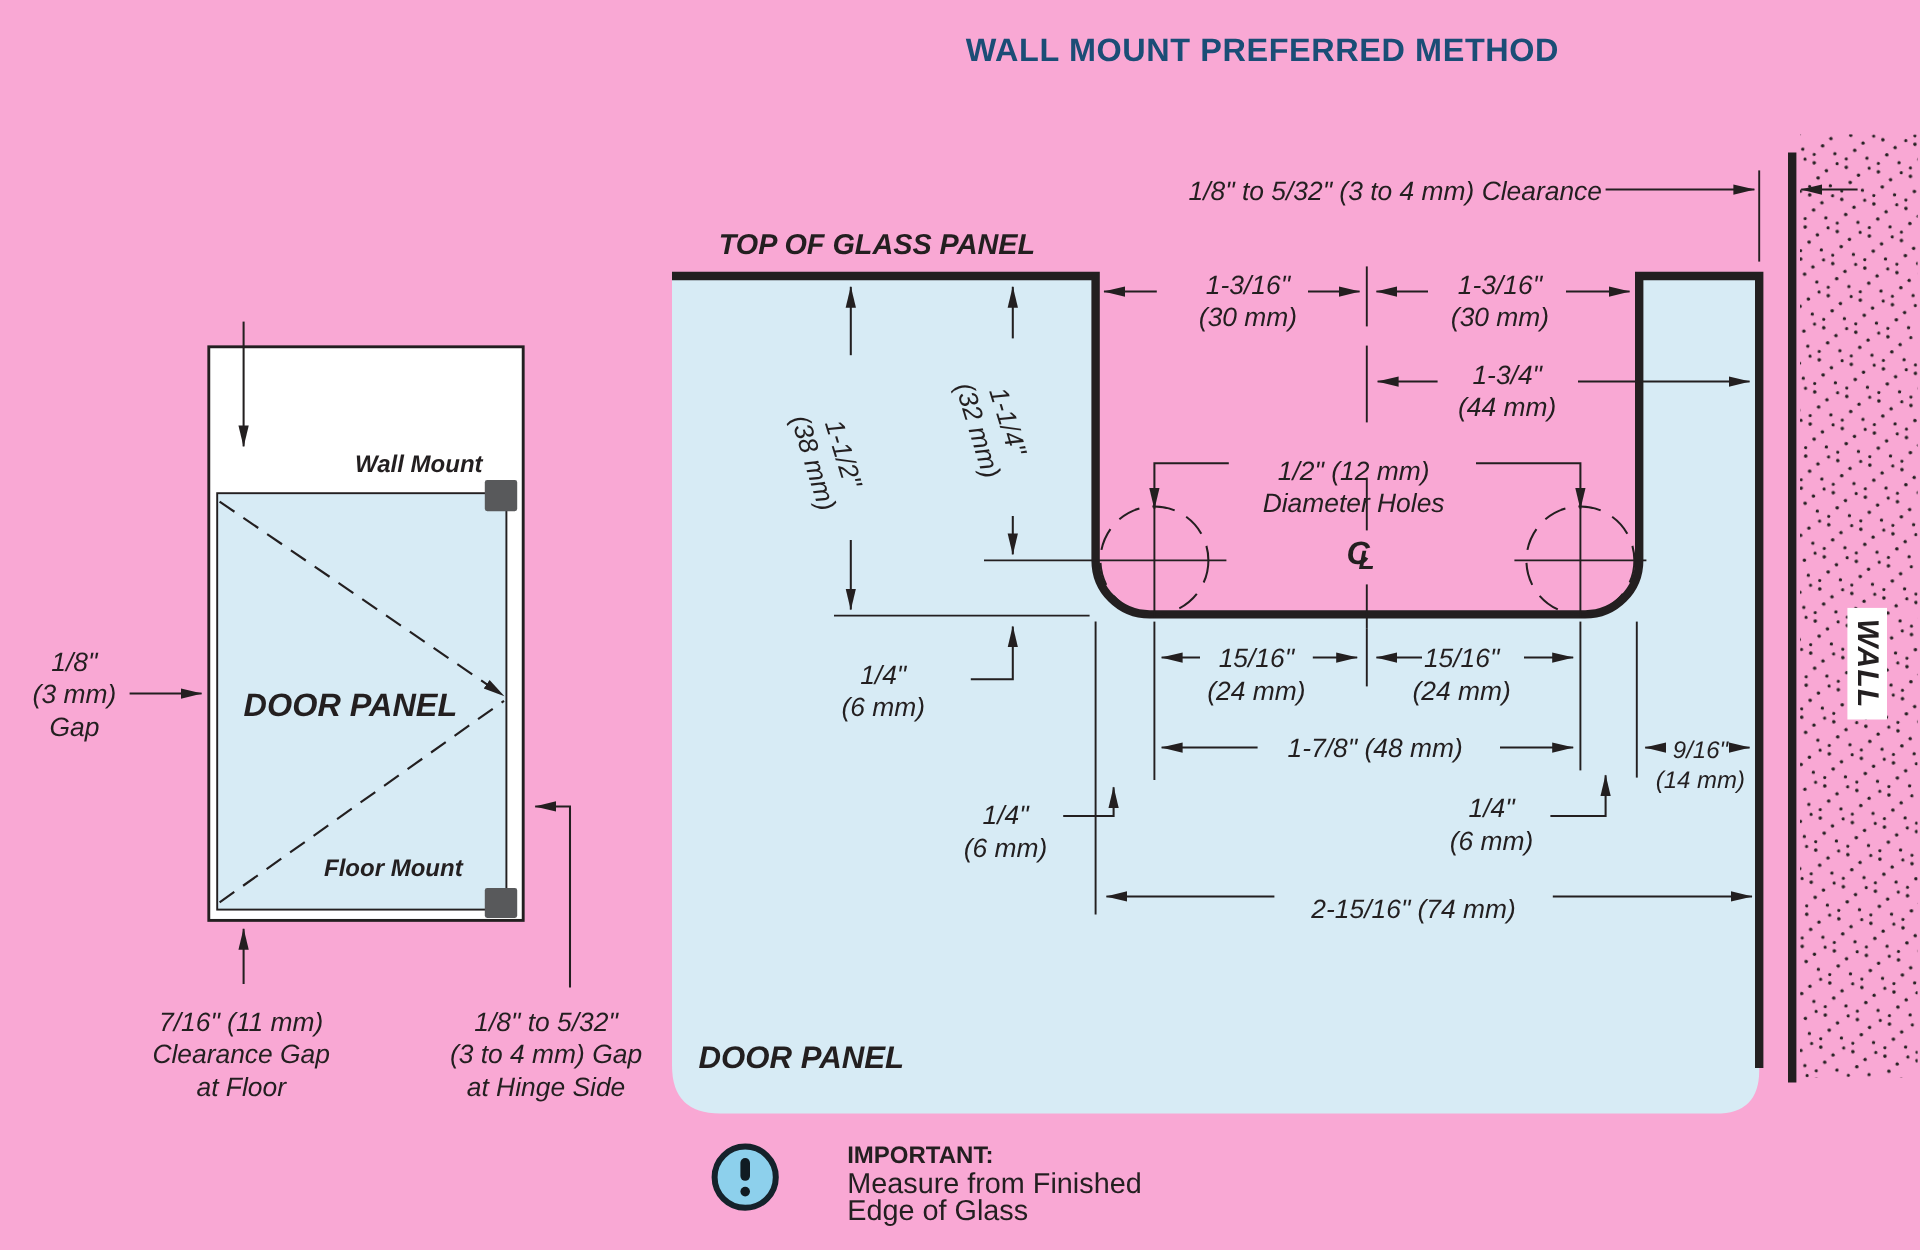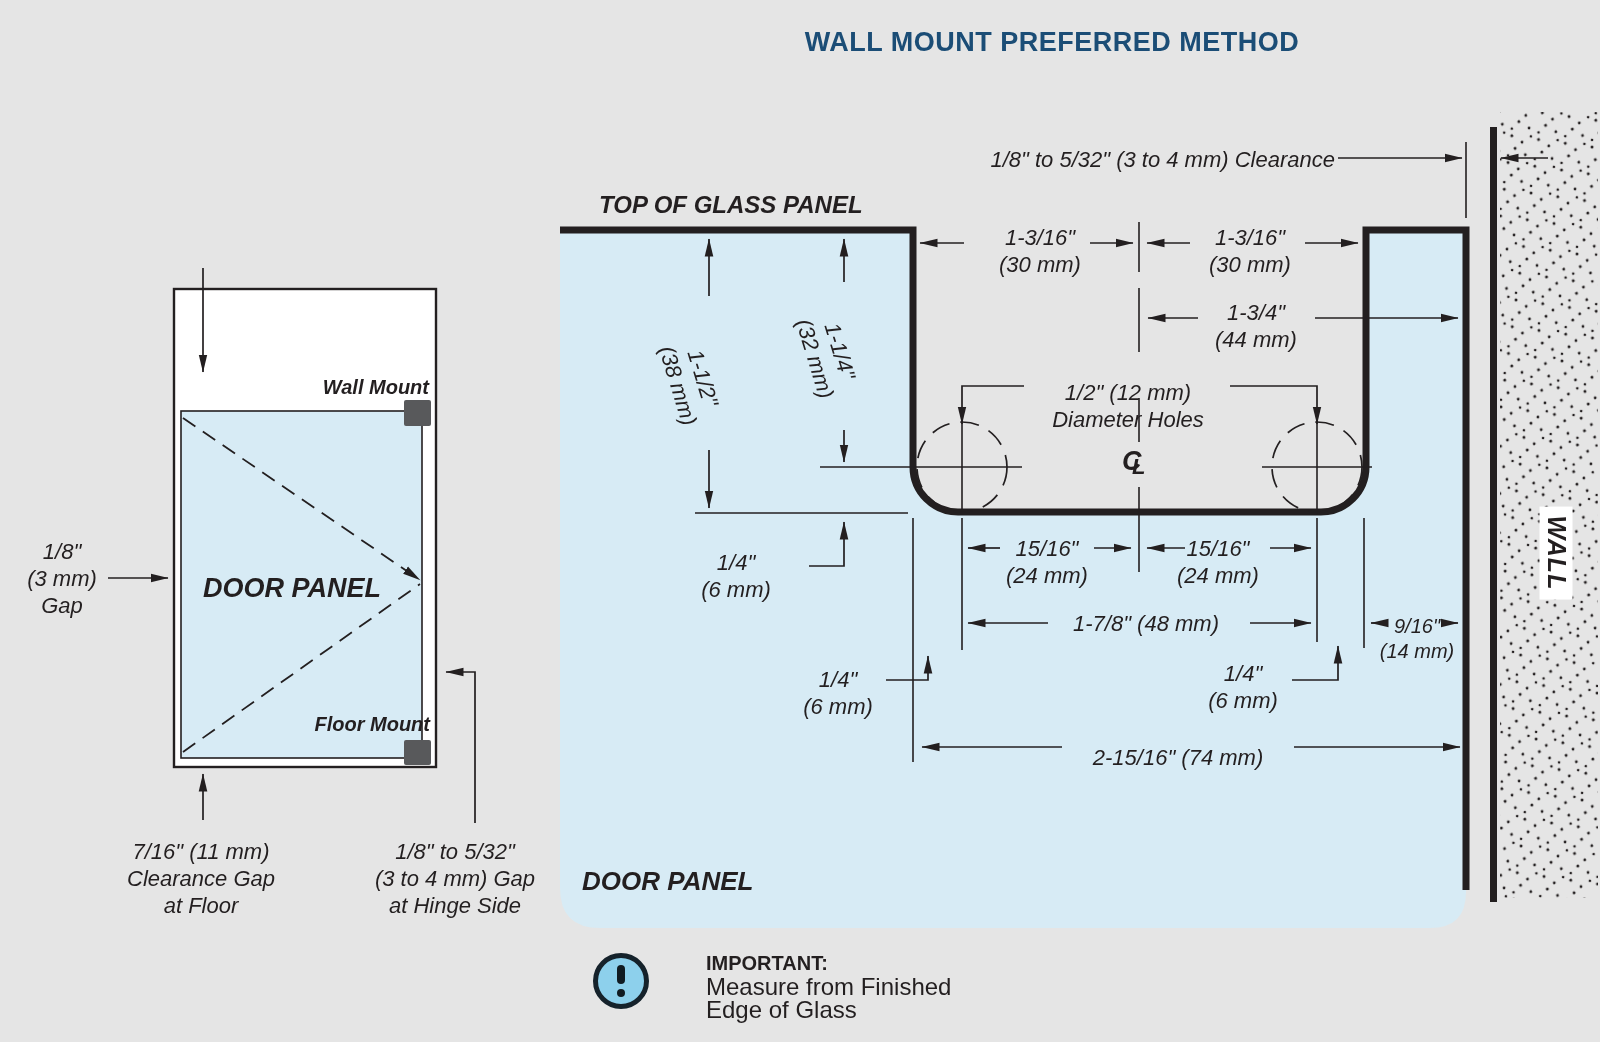--- a/index.html
+++ b/index.html
@@ -1,16 +1,16 @@
 <!DOCTYPE html>
 <html><head>
 <meta charset="utf-8">
 <style>
   html,body { margin:0; padding:0; background:#ffffff; }
-  #canvas { position:relative; width:1600px; height:1042px; background:#e5e5e5; overflow:hidden;
+  #canvas { position:relative; width:1600px; height:1042px; background:#f9a8d4; overflow:hidden;
             font-family:"Liberation Sans", sans-serif; color:#231f20; }
   svg { position:absolute; left:0; top:0; }
   .t  { position:absolute; color:#231f20; white-space:nowrap; }
   .ctr { text-align:center; }
   .it { font-style:italic; font-size:22px; line-height:27px; }
   .bi { font-weight:bold; font-style:italic; }
   .title { font-weight:bold; font-size:27px; letter-spacing:.5px; color:#1b4d76; text-align:center; }
   .rot { transform-origin:center center; }
   .sm { font-size:20px; line-height:25px; }
   .cl-sym { font-size:27px; font-style:italic; font-weight:bold; }
@@ -120,23 +120,23 @@
 
     <line x1="1062" y1="747" x2="922" y2="747" stroke="#231f20" stroke-width="1.7" marker-end="url(#ah)"></line>
     <line x1="1294" y1="747" x2="1460" y2="747" stroke="#231f20" stroke-width="1.7" marker-end="url(#ah)"></line>
 
     <line x1="1139" y1="398" x2="1139" y2="442" stroke="#231f20" stroke-width="1.6"></line>
     <line x1="1139" y1="487" x2="1139" y2="524" stroke="#231f20" stroke-width="1.6"></line>
   </svg>
 
   <div class="t title" style="left:752px; top:27px; width:600px;">WALL MOUNT PREFERRED METHOD</div>
 
-  <div class="t bi" style="left:269px; top:376px; width:160px; font-size:20px; text-align:right;font-style:italic;">Wall Mount</div>
+  <div class="t bi" style="left:269px; top:376px; width:160px; font-size:20px; text-align:center;font-style:italic;">Wall Mount</div>
   <div class="t bi" style="left:182px; top:573px; width:220px; font-size:27px; text-align:center;">DOOR PANEL</div>
-  <div class="t bi" style="left:270px; top:713px; width:160px; font-size:20px; text-align:right;">Floor Mount</div>
+  <div class="t bi" style="left:270px; top:713px; width:160px; font-size:20px; text-align:left;">Floor Mount</div>
   <div class="t it ctr" style="left:7px; top:538px; width:110px;">
     <div>1/8"</div>
     <div>(3 mm)</div>
     <div>Gap</div>
   </div>
   <div class="t it ctr" style="left:95px; top:838px; width:212px;">
     <div>7/16" (11 mm)</div>
     <div>Clearance Gap</div>
     <div>at Floor</div>
   </div>

